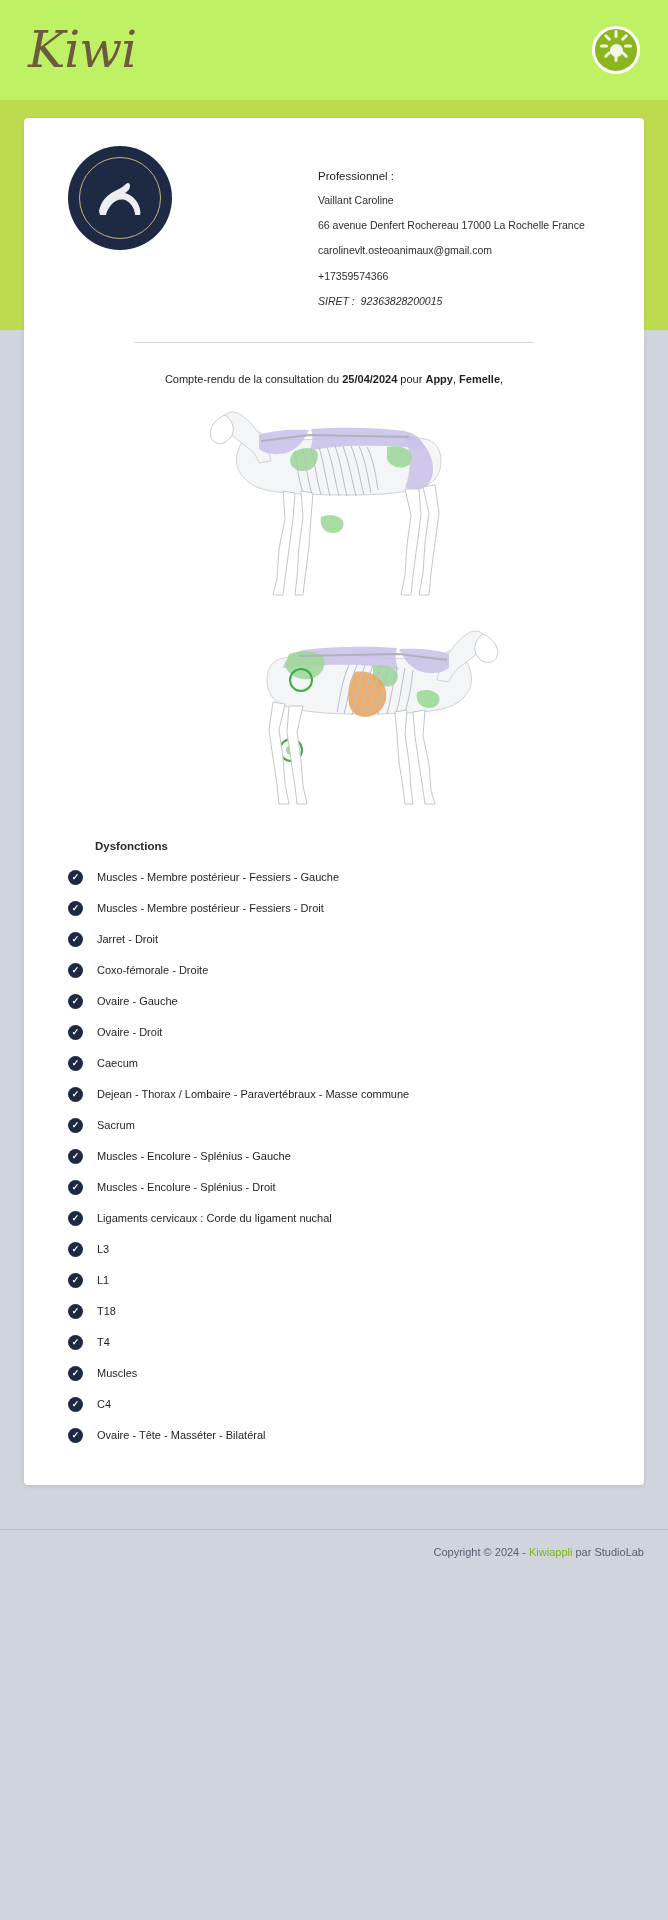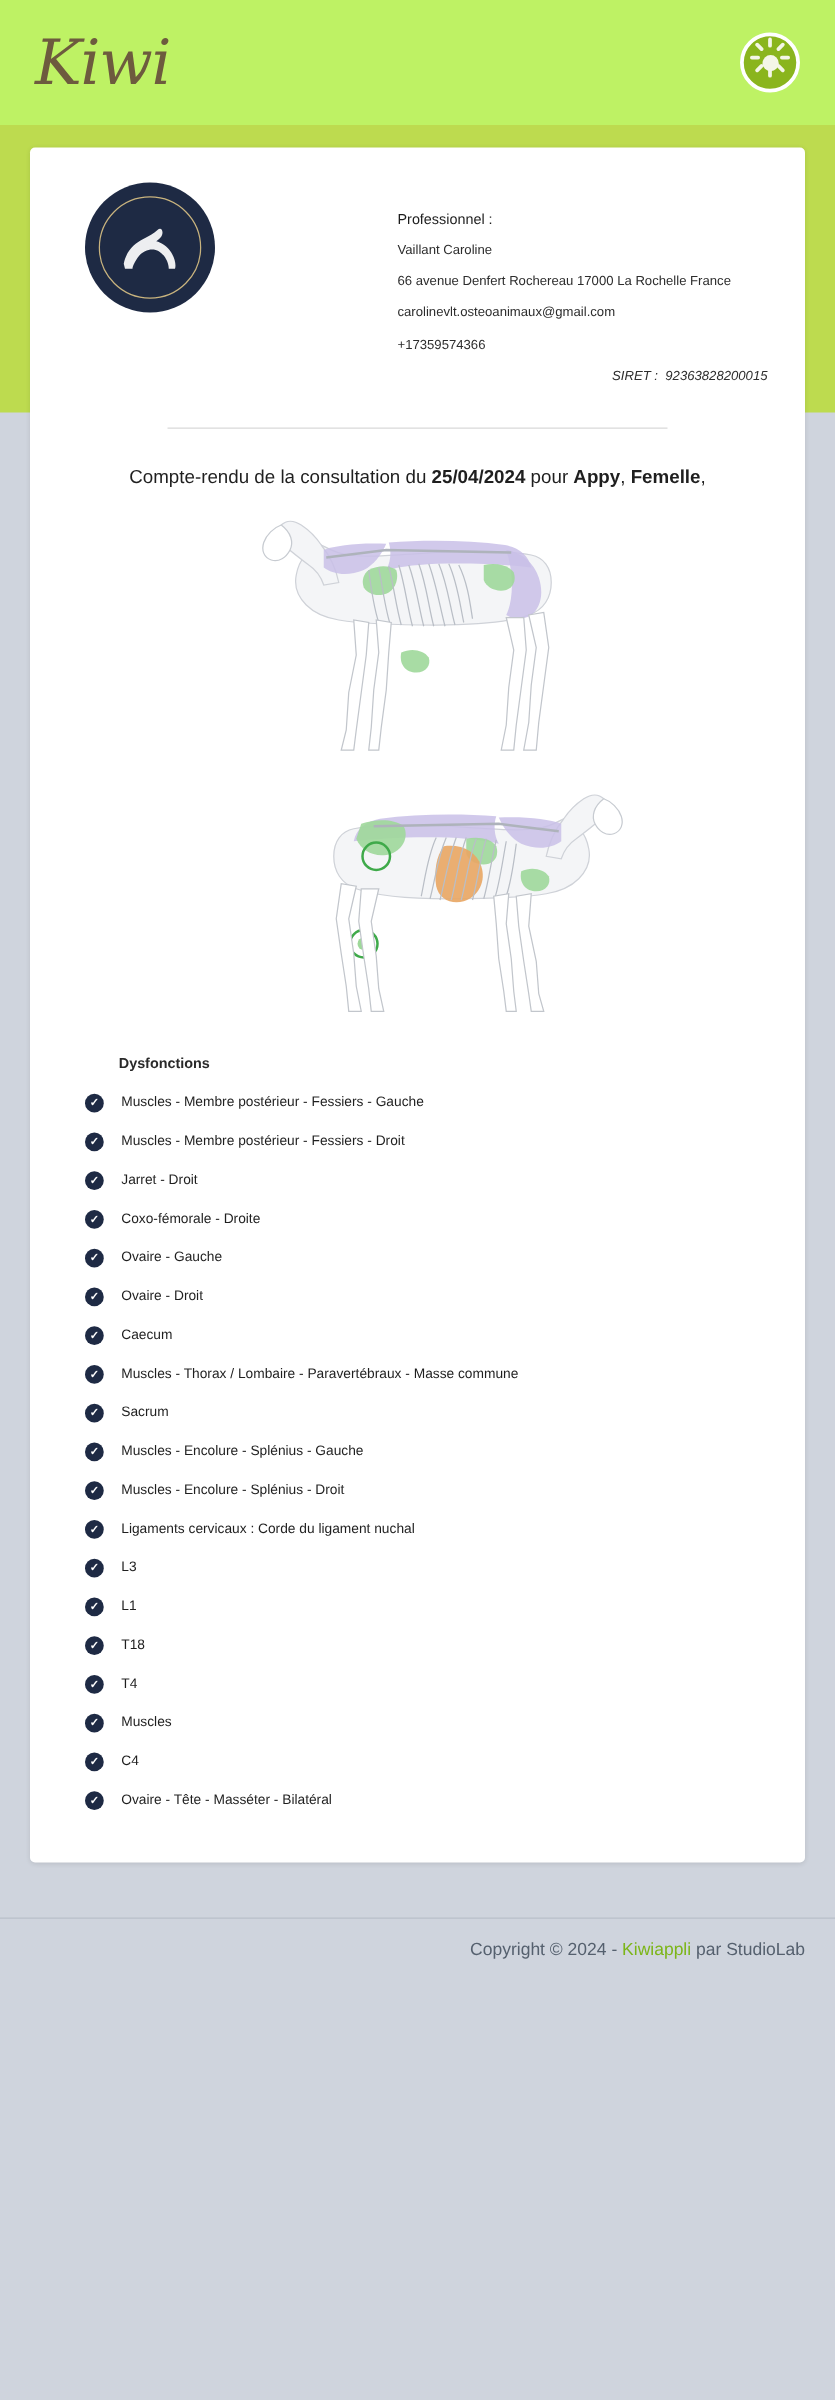--- a/index.html
+++ b/index.html
@@ -85,31 +85,31 @@
     width: 82px; height: 82px;
     border: 1.5px solid #c8b37e;
     border-radius: 50%;
   }
   .client-block { margin-top: 20px; }
   .label-bold { font-weight: normal; font-size: 11.5px; color: #1c1c1c; }
   .line-sm { font-size: 10.5px; color: #2d2d2d; margin-top: 9px; line-height: 1.35; }
 
   .right-col { flex: 1; padding-top: 24px; }
   .right-col .line-sm { margin-top: 11px; }
-  .siret { font-style: italic; text-align: right; }
+  .siret { font-style: italic; }
 
   .divider {
     border: none;
     border-top: 1px solid #d9d9d9;
     margin: 34px 80px 0 80px;
   }
 
   .report-line {
     text-align: center;
-    font-size: 15px;
+    font-size: 11px;
     margin-top: 30px;
     color: #1f1f1f;
   }
   .report-line b { font-weight: bold; }
 
   
   .figures { margin-top: 14px; }
   .figure-wrap { display: flex; }
   .figure-wrap.top { justify-content: center; padding-left: 10px; }
   .figure-wrap.bottom { justify-content: center; padding-left: 70px; margin-top: 6px; }
@@ -142,21 +142,21 @@
     text-align: center;
     font-weight: bold;
   }
 
   
   .footer {
     margin-top: 44px;
     padding: 16px 24px 22px 24px;
     border-top: 1px solid #b9bfc9;
     text-align: right;
-    font-size: 14px;
+    font-size: 11px;
     color: #55606e;
   }
   .footer a { color: #7cb518; text-decoration: none; }
 </style>
 </head>
 <body>
 
 <div class="green-back"></div>
 
 <div class="header-band">
@@ -342,21 +342,21 @@
     <li>
         <span class="check">✓</span>
         <span>Ovaire - Droit</span>
       </li>
     <li>
         <span class="check">✓</span>
         <span>Caecum</span>
       </li>
     <li>
         <span class="check">✓</span>
-        <span>Muscles - Thorax / Lombaire - Paravertébraux - Masse commune</span>
+        <span>Dejean - Thorax / Lombaire - Paravertébraux - Masse commune</span>
       </li>
     <li>
         <span class="check">✓</span>
         <span>Sacrum</span>
       </li>
     <li>
         <span class="check">✓</span>
         <span>Muscles - Encolure - Splénius - Gauche</span>
       </li>
     <li>

